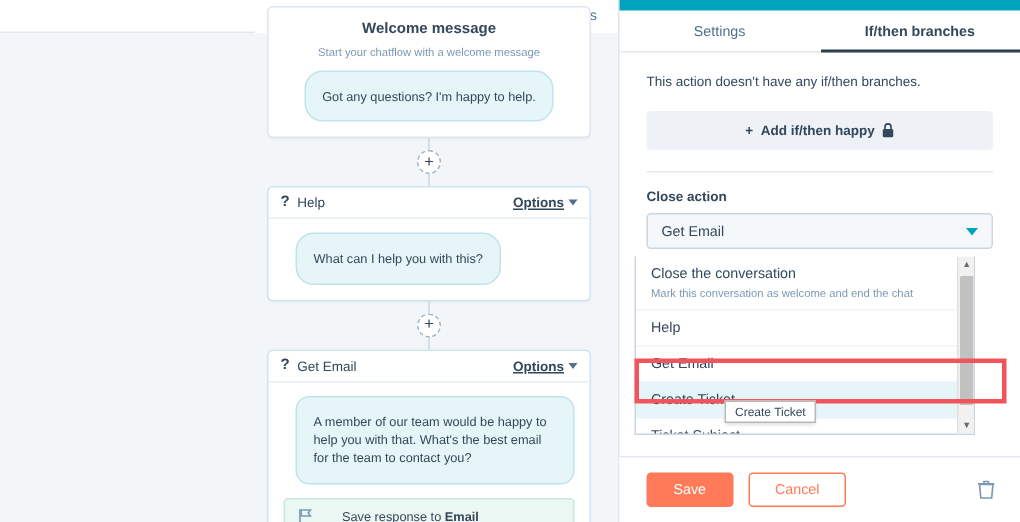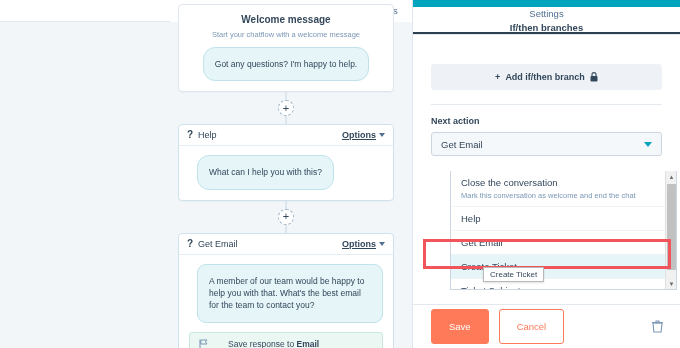--- a/index.html
+++ b/index.html
@@ -94,21 +94,21 @@
     color: #33475b; font-size: 11px; line-height: 1; cursor: pointer;
   }
 
   
   #panel {
     position: absolute; left: 412px; top: 0; width: 268px; height: 348px;
     background: #ffffff; border-left: 1px solid #dfe5ec;
   }
   #panel-accent { height: 7px; background: #00a4bd; }
   #panel-tabs {
-    height: 28px; display: flex; border-bottom: 1px solid #e3e8ee; flex-direction: column;
+    height: 28px; display: flex; border-bottom: 1px solid #e3e8ee;
   }
   .panel-tab {
     flex: 1; display: flex; align-items: center; justify-content: center;
     font-size: 9.5px; color: #516f90; cursor: pointer; height: 28px;
   }
   .panel-tab.active { color: #33475b; font-weight: bold; box-shadow: inset 0 -2px 0 #2e3f50; }
 
   #panel-body { padding: 14px 18px 0 18px; }
   .panel-note { font-size: 9px; color: #33475b; }
   .add-branch-btn {
@@ -125,21 +125,21 @@
     border-radius: 3px; display: flex; align-items: center; justify-content: space-between;
     padding: 0 9px; font-size: 9.5px; color: #33475b; cursor: pointer;
   }
   .caret-fill {
     width: 0; height: 0; border-left: 4px solid transparent; border-right: 4px solid transparent;
     border-top: 5px solid #00a4bd;
   }
 
   
   #dropdown {
-    position: absolute; left: 450px; top: 171px; width: 227px;
+    position: absolute; left: 423px; top: 171px; width: 227px;
     background: #ffffff; border: 1px solid #cbd6e2; border-top: 0;
     height: 119px; overflow: hidden;
   }
   .dd-item {
     padding: 6px 10px; cursor: pointer; border-bottom: 1px solid #f0f3f7;
   }
   .dd-item.selected { background: #e5f5f8; }
   .dd-label { font-size: 9.5px; color: #33475b; }
   .dd-desc { font-size: 7.5px; color: #7c98b6; margin-top: 3px; }
 
@@ -171,21 +171,21 @@
     box-shadow: 0 1px 2px rgba(0,0,0,.12);
   }
 
   
   #panel-footer {
     position: absolute; left: 0; bottom: 0; width: 268px; height: 44px;
     background: #ffffff; border-top: 1px solid #e3e8ee;
     display: flex; align-items: center; padding: 0 18px;
   }
   .btn {
-    height: 35px; border-radius: 3px; font-size: 9.5px; cursor: pointer;
+    height: 23px; border-radius: 3px; font-size: 9.5px; cursor: pointer;
     padding: 0 17px; display: flex; align-items: center; justify-content: center;
     font-family: "Liberation Sans", sans-serif;
   }
   .btn-primary { background: #ff7a59; border: 1px solid #ff7a59; color: #ffffff; }
   .btn-secondary { background: #ffffff; border: 1px solid #ff7a59; color: #ff7a59; margin-left: 10px; }
   #trash-btn { margin-left: auto; color: #7c98b6; cursor: pointer; display: flex; }
 </style>
 </head>
 <body>
 
@@ -273,33 +273,34 @@
   <div id="panel">
 
     <div id="panel-accent"></div>
 
     <div id="panel-tabs">
       <div class="panel-tab">Settings</div>
       <div class="panel-tab active">If/then branches</div>
     </div>
 
     <div id="panel-body">
+      <div class="panel-note">This action doesn't have any if/then branches.</div>
 
       <button class="add-branch-btn">
         <span>+</span>
-        <span>Add if/then branch</span>
+        <span>Add if/then happy</span>
         <svg width="8" height="10" viewBox="0 0 8 10">
           <rect x="0.5" y="4" width="7" height="5.5" rx="1" fill="#33475b"></rect>
           <path d="M2 4 V2.6 a2 2 0 0 1 4 0 V4" fill="none" stroke="#33475b" stroke-width="1.1"></path>
         </svg>
       </button>
 
       <div class="divider"></div>
 
-      <div class="field-label">Next action</div>
+      <div class="field-label">Close action</div>
 
       <div class="select-box">
         <span>Get Email</span>
         <span class="caret-fill"></span>
       </div>
     </div>
 
     <div id="panel-footer">
       <div class="btn btn-primary">Save</div>
       <div class="btn btn-secondary">Cancel</div>

